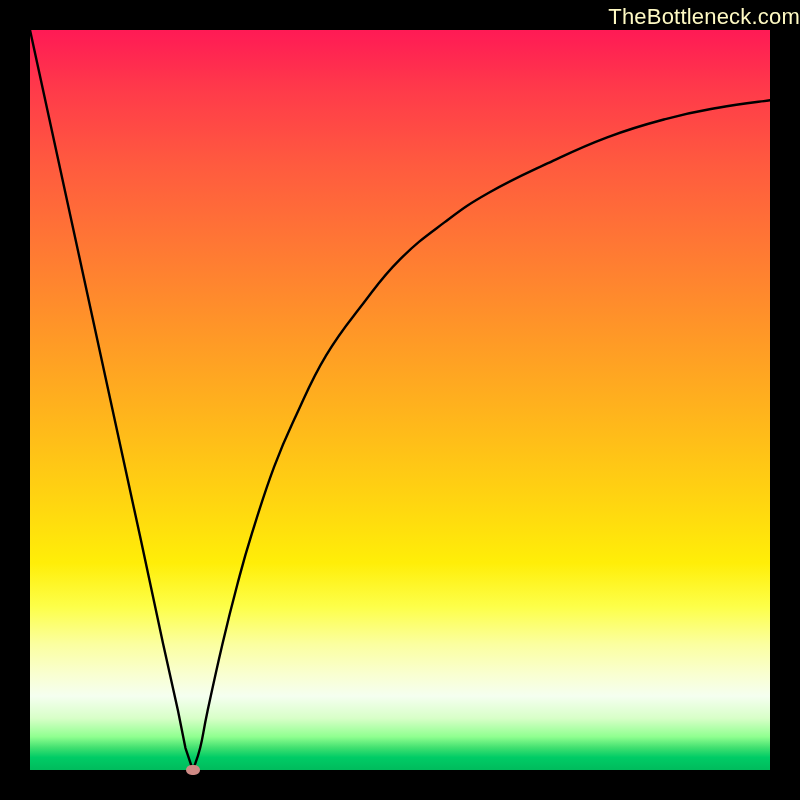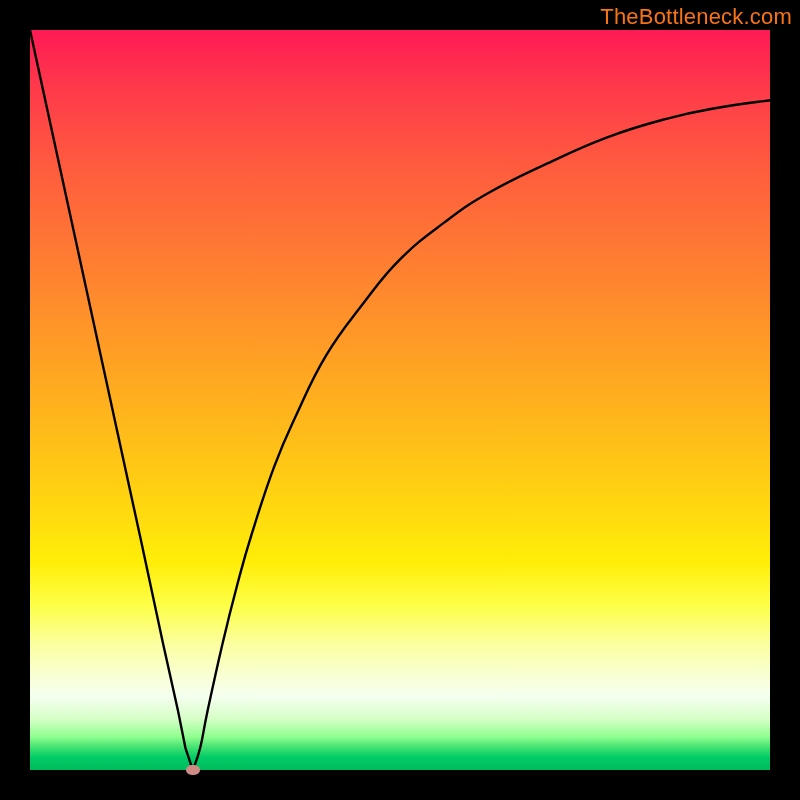--- a/index.html
+++ b/index.html
@@ -49,22 +49,22 @@
     position: absolute;
     left: 0;
     top: 0;
     width: 740px;
     height: 740px;
     overflow: visible;
   }
   .watermark {
     position: absolute;
     top: 4px;
-    right: 8px;
-    color: #f97316;
+    right: 0;
+    color: #fef9c3;
     font-size: 22px;
     font-weight: 500;
     letter-spacing: 0.2px;
     user-select: none;
   }
   .marker {
     position: absolute;
     width: 14px;
     height: 10px;
     border-radius: 50% / 60%;

